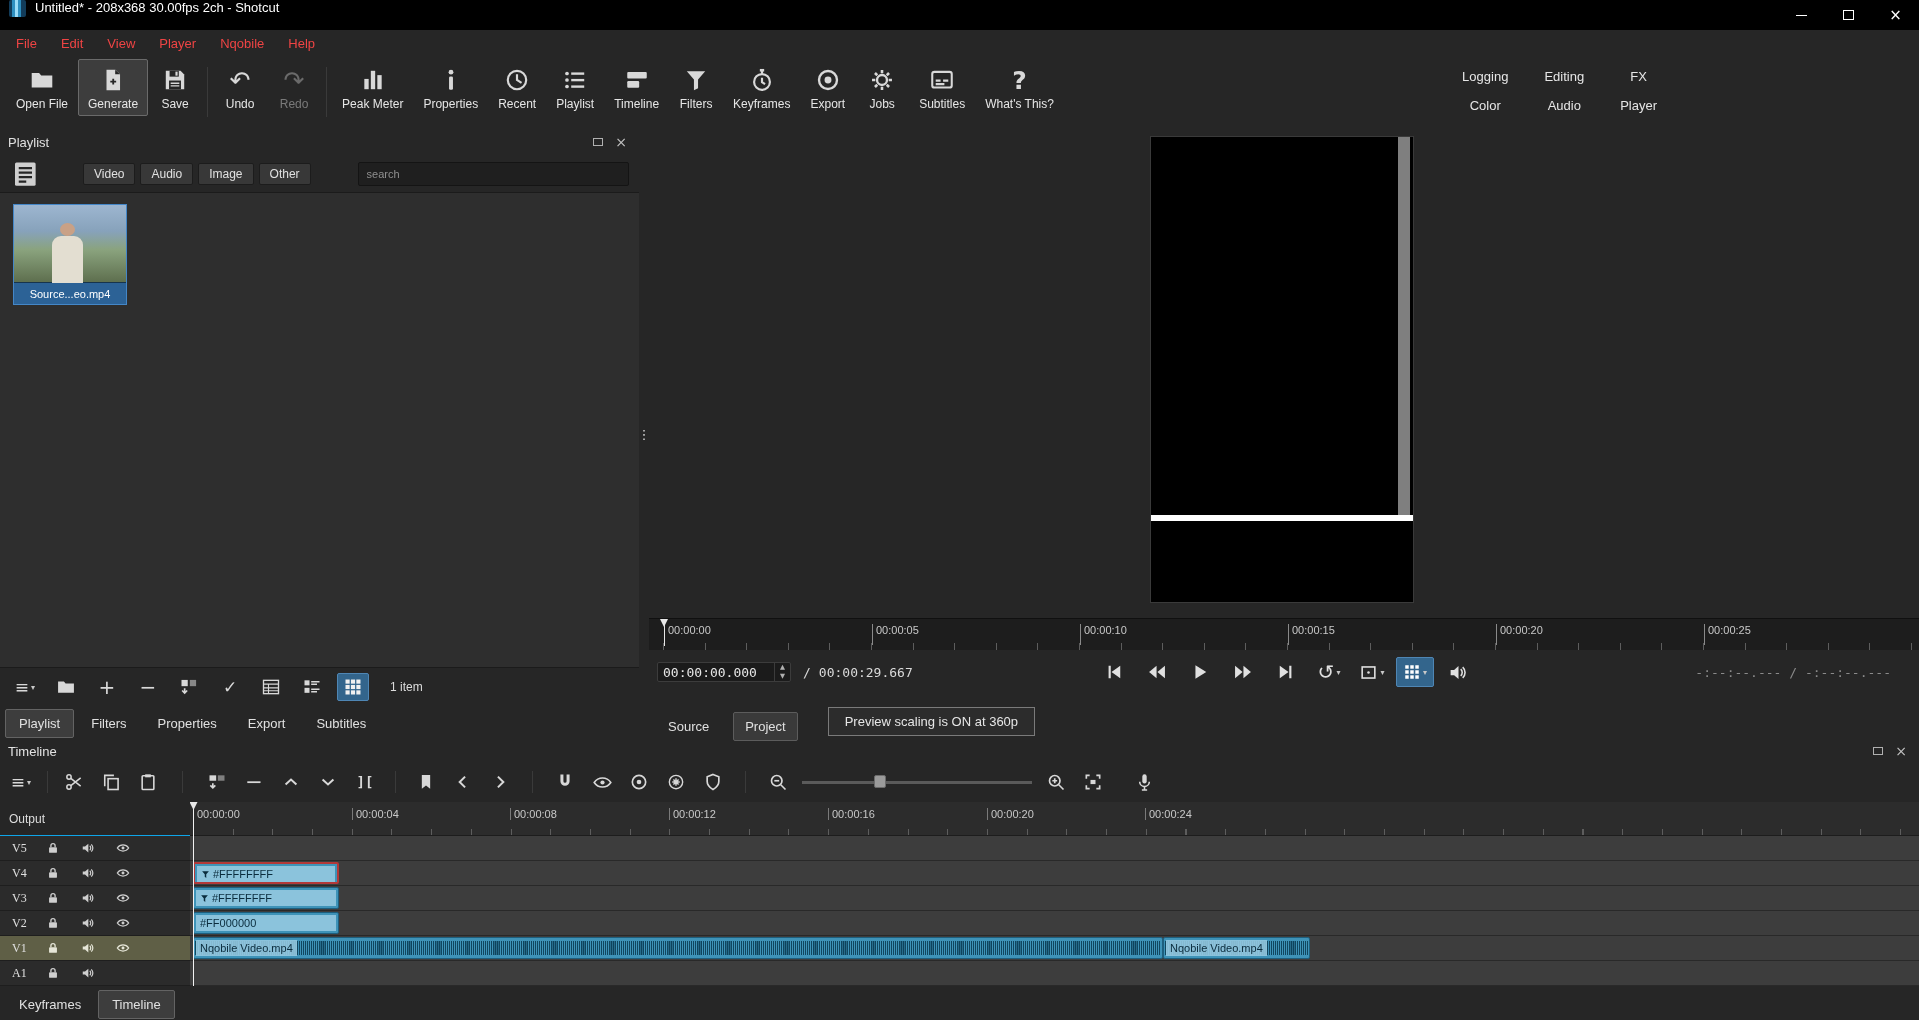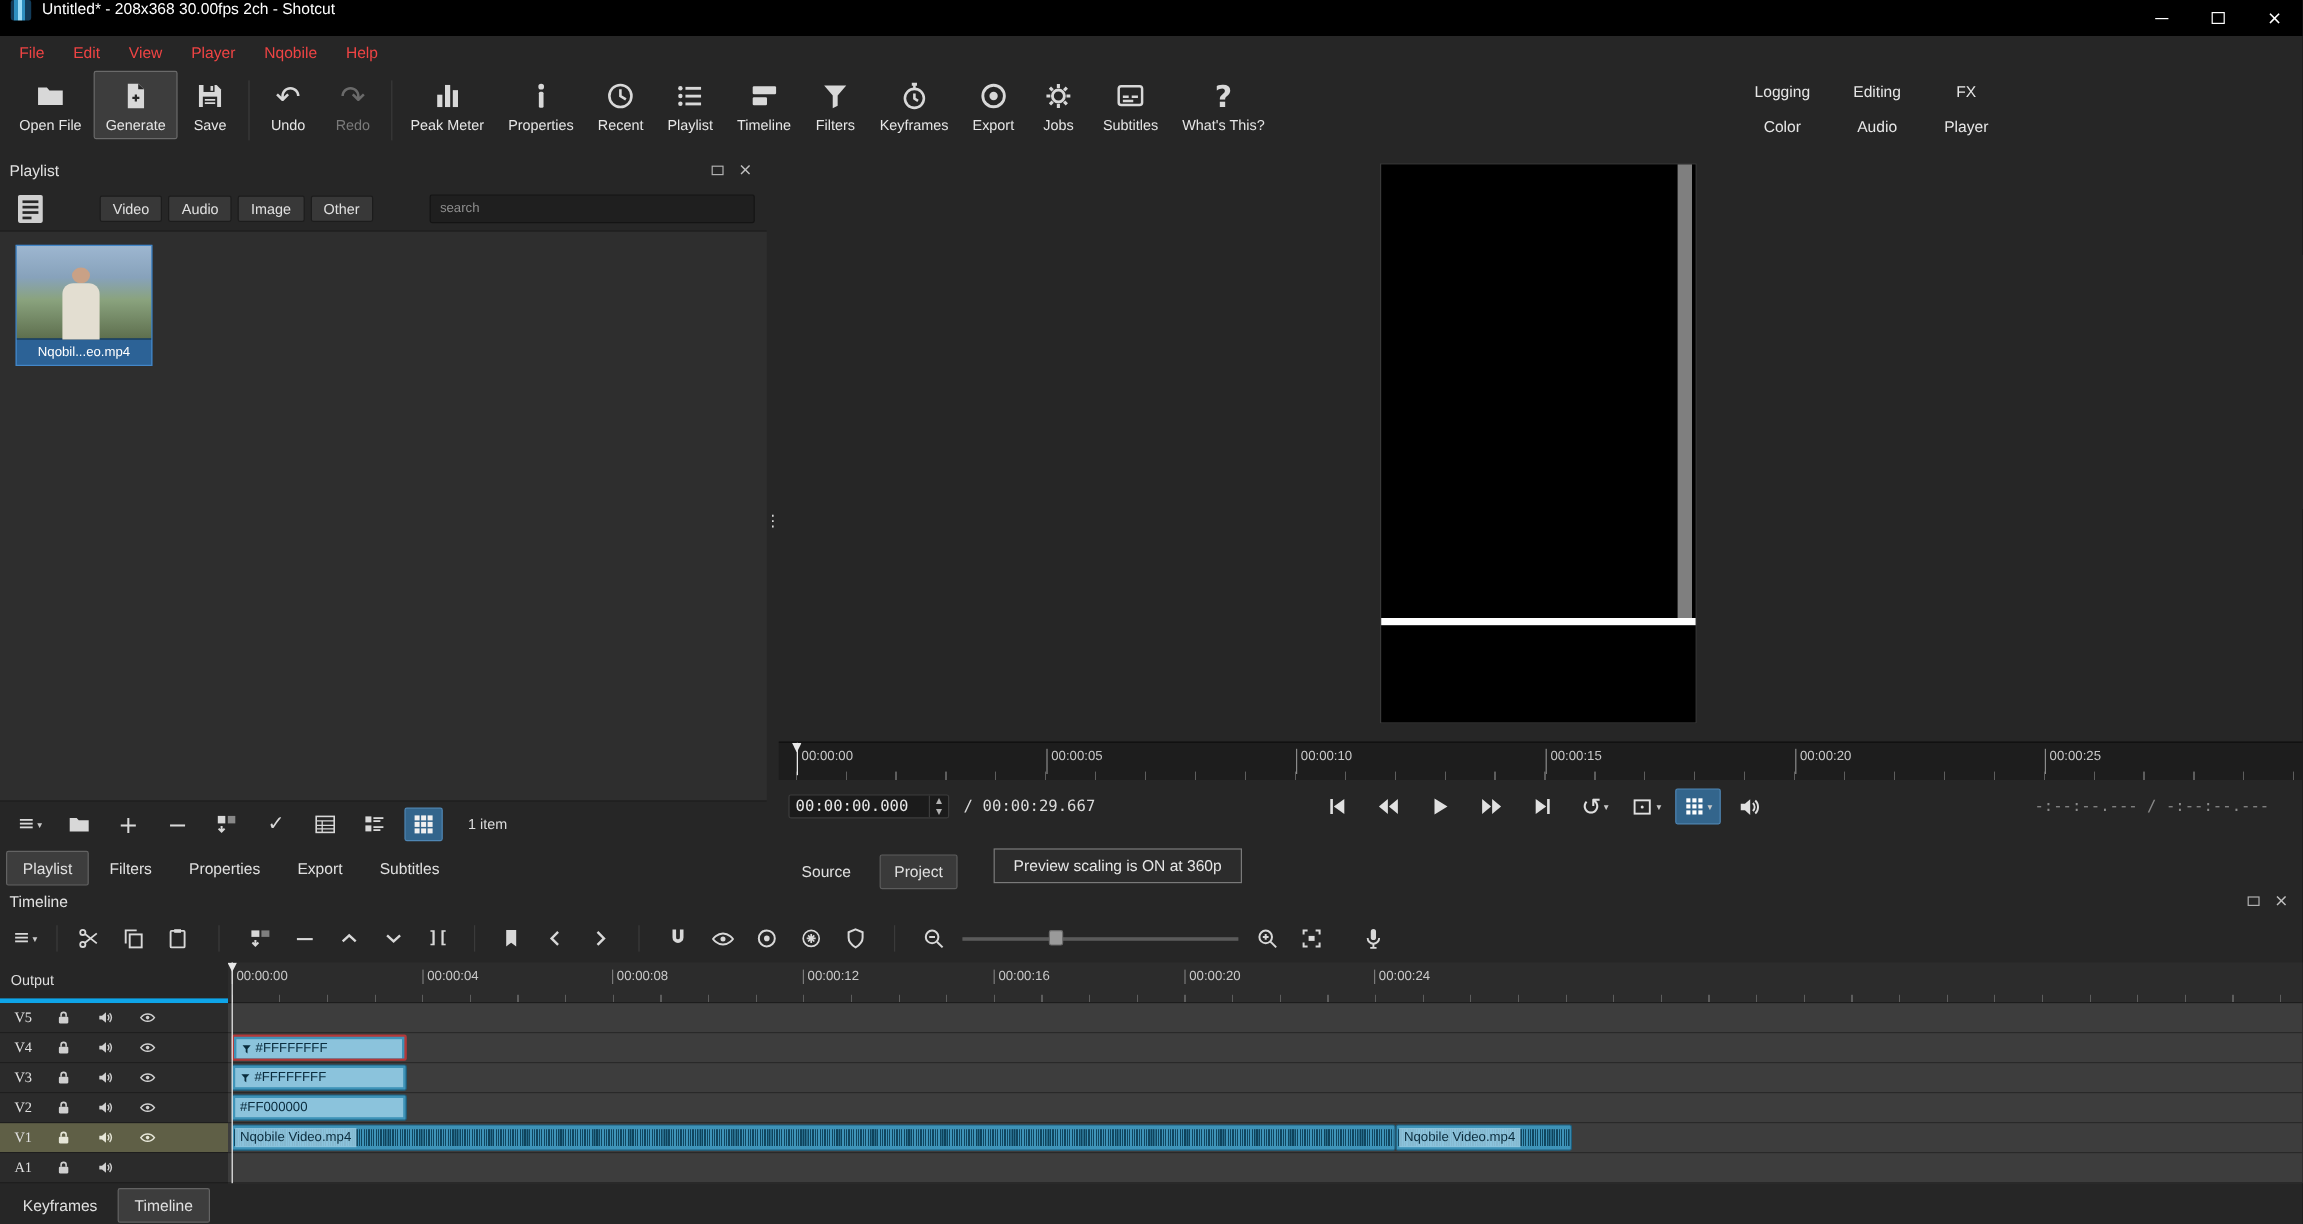--- a/index.html
+++ b/index.html
@@ -110,21 +110,21 @@
   .timeline-panel { position:absolute; left:0; top:740px; width:1919px; height:280px; }
   .tl-head { height:22px; display:flex; align-items:center; padding:0 8px; }
   .tl-toolbar { height:40px; display:flex; align-items:center; gap:11px; padding:0 8px; }
   .tl-btn { display:flex; align-items:center; justify-content:center; gap:2px; min-width:26px; height:28px; border-radius:2px; }
   .gl-split { font-family:"DejaVu Sans Mono",monospace; font-weight:bold; font-size:14px; color:#d8d8d8; }
   .zslider { width:230px; height:20px; position:relative; }
   .zslider .ztrack { position:absolute; left:0; right:0; top:9px; height:3px; background:#5a5a5a; }
   .zslider .zthumb { position:absolute; left:72px; top:3px; width:12px; height:13px; background:#9a9a9a; border:1px solid #6a6a6a; border-radius:2px; }
   .tl-tracks { position:absolute; left:0; top:62px; right:0; height:184px; }
   .track-heads { position:absolute; left:0; top:0; width:190px; height:100%; background:#262626; }
-  .out-cell { height:34px; display:flex; align-items:center; padding-left:9px; font-size:12px; color:#ddd; border-bottom:4px solid #0ea5e9; }
+  .out-cell { height:34px; display:flex; align-items:center; padding-left:9px; font-size:12px; color:#ddd; border-bottom:1px solid #0ea5e9; }
   .thead-row { height:25px; display:flex; align-items:center; padding-left:12px; gap:0;
                background:#2b2b2b; border-bottom:1px solid #1e1e1e; font-size:12px; color:#e0e0e0; }
   .thead-row.active { background:#5f5f46; }
   .tname { width:34px;font-family:Liberation Serif, serif; }
   .tic { margin-right:21px; }
   .lanes { position:absolute; left:190px; right:0; top:0; height:100%; }
   .tl-ruler { height:34px; background:#2c2c2c; position:relative; border-bottom:1px solid #1d1d1d; }
   .tl-ruler .lab { position:absolute; top:6px; font-size:11px; color:#c8c8c8; border-left:1px solid #7a7a7a; padding-left:3px; }
   .tl-ruler .ticks { position:absolute; left:3px; right:0; bottom:0; height:6px;
     background:repeating-linear-gradient(90deg,#5d5d5d 0 1px,transparent 1px 39.7px); }
@@ -356,21 +356,21 @@
         </span>
       <span class="ftab">Video</span>
       <span class="ftab">Audio</span>
       <span class="ftab">Image</span>
       <span class="ftab">Other</span>
       <input class="search" type="text" placeholder="search" style="">
     </div>
     <div class="pl-items">
       <div class="pl-item">
         <div class="thumb"></div>
-        <div class="pl-item-label">Nqobil...eo.mp4</div>
+        <div class="pl-item-label">Source...eo.mp4</div>
       </div>
     </div>
     <div class="pl-footer">
       <span class="icon-btn">
           <span class="glyph" style="font-size:17px;">≡</span>
           <span class="dd">▾</span>
         </span>
       <span class="icon-btn">
           <svg width="20" height="20" viewBox="0 0 24 24" fill="#d8d8d8">
             <path d="M2.5 5.5h7l2 2.3h10V19h-19z"></path>

